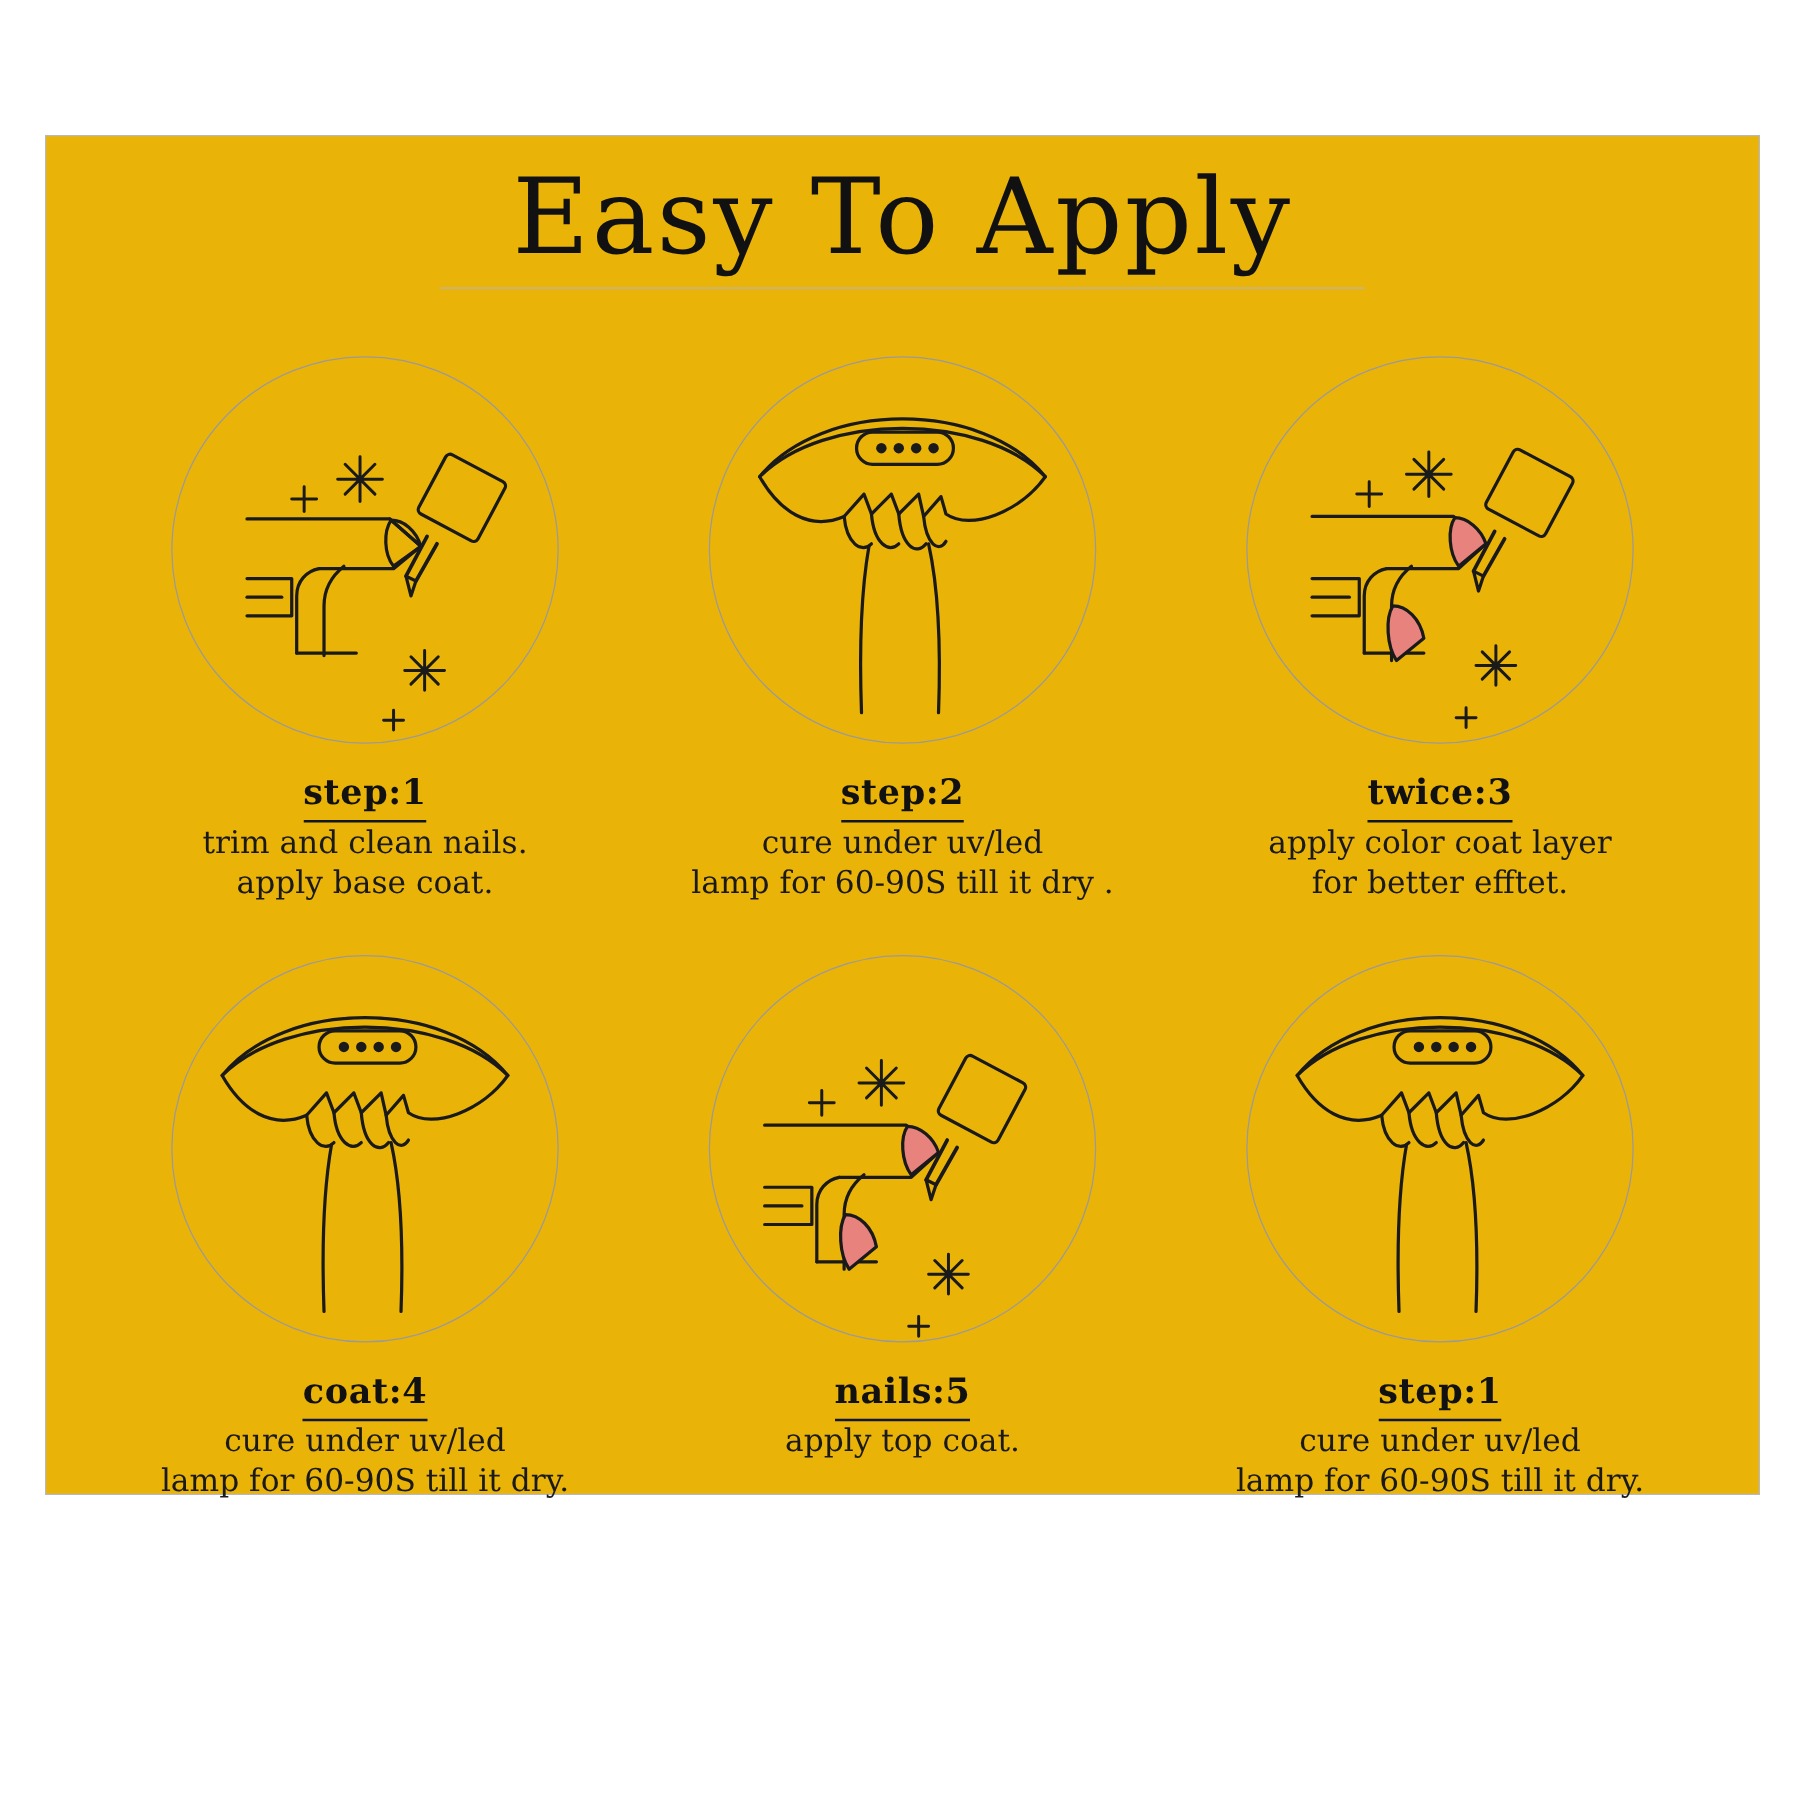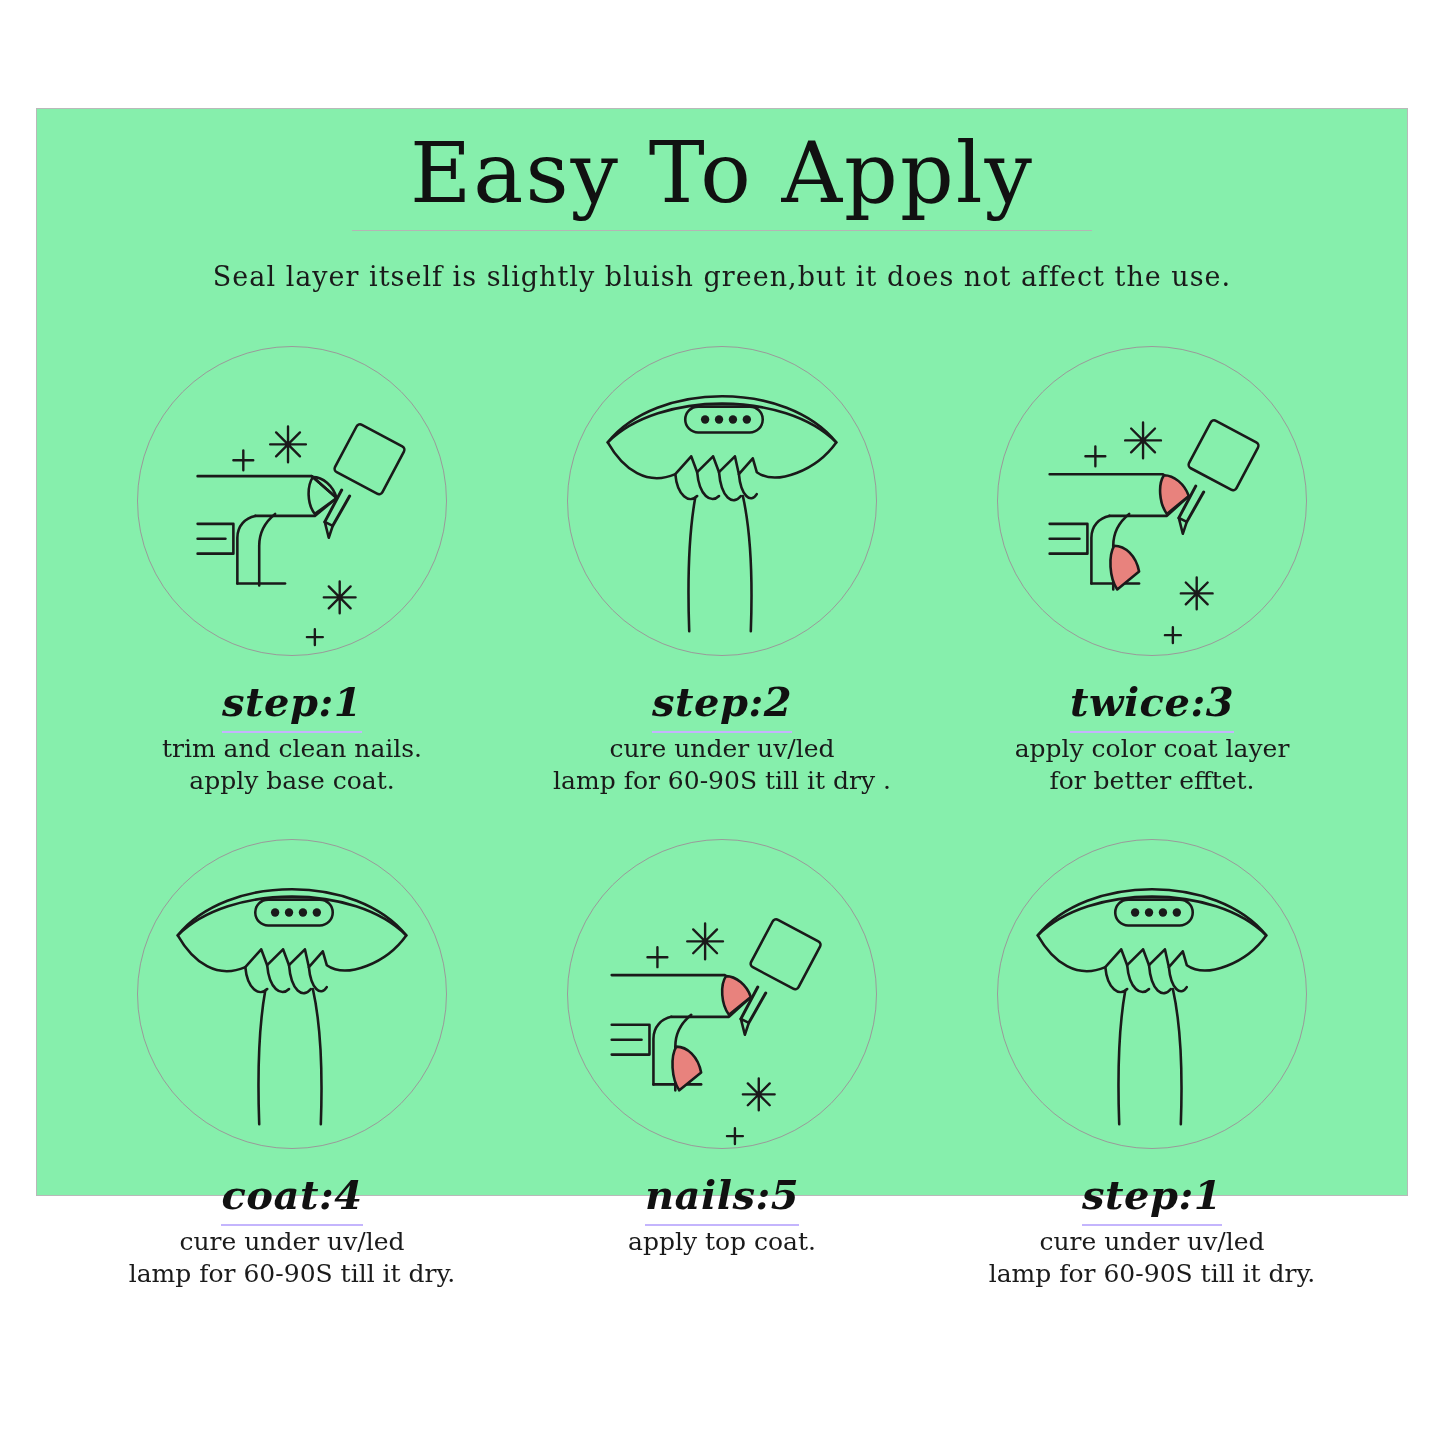--- a/index.html
+++ b/index.html
@@ -15,21 +15,21 @@
     overflow: hidden;
   }
   .poster {
     position: absolute;
     left: 36px;
     top: 108px;
     width: 1372px;
     height: 1088px;
     border: 1px solid #b9b9b9;
     box-sizing: border-box;
-    background: #86efac;
+    background: #eab308;
   }
   .title {
     text-align: center;
     font-family: "DejaVu Serif", serif;
     font-size: 84px;
     font-weight: 400;
     letter-spacing: 2px;
     margin: 14px 0 0 0;
     line-height: 1.2;
     color: #111;
@@ -69,46 +69,44 @@
     box-sizing: border-box;
     display: flex;
     align-items: center;
     justify-content: center;
     overflow: hidden;
   }
   .circle svg { display: block; }
   .step-label {
     margin-top: 22px;
     font-family: "DejaVu Serif", serif;
-    font-style: italic;
     font-weight: bold;
-    font-size: 40px;
+    font-size: 28px;
     letter-spacing: 0.5px;
     padding-bottom: 6px;
-    border-bottom: 2px solid #c4b5fd;
+    border-bottom: 2px solid #0f172a;
     color: #111;
   }
   .caption {
     text-align: center;
     font-family: "DejaVu Serif", serif;
     font-size: 25px;
     line-height: 1.28;
     color: #1a1a1a;
     max-width: 400px;
     white-space: pre-line;
   }
 </style>
 </head>
 <body>
 
 <div class="poster">
 
   <h1 class="title">Easy To Apply</h1>
   <div class="title-rule"></div>
-  <div class="subtitle">Seal layer itself is slightly bluish green,but it does not affect the use.</div>
 
   <div class="grid">
 
     <div class="cell">
       <div class="circle">
         <svg width="310" height="310" viewBox="0 0 310 310">
           <g fill="none" stroke="#1a1a1a" stroke-width="2.6" stroke-linecap="round" stroke-linejoin="round">
 
             <path d="M60 130 L175 130 L200 152 L178 170 L118 170"></path>
             <path d="M175 130 L200 152"></path>

